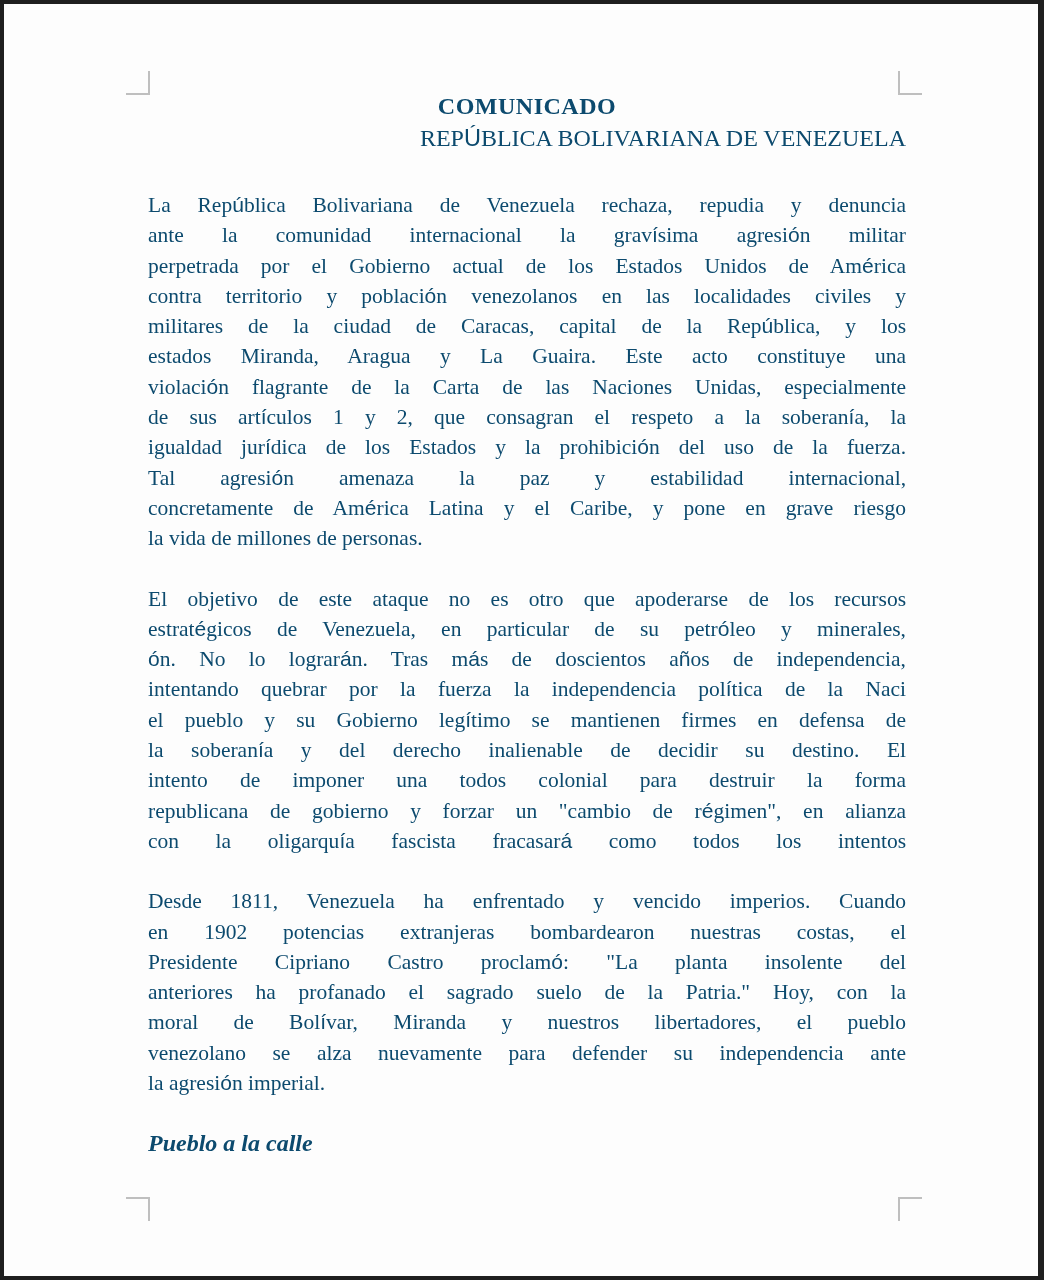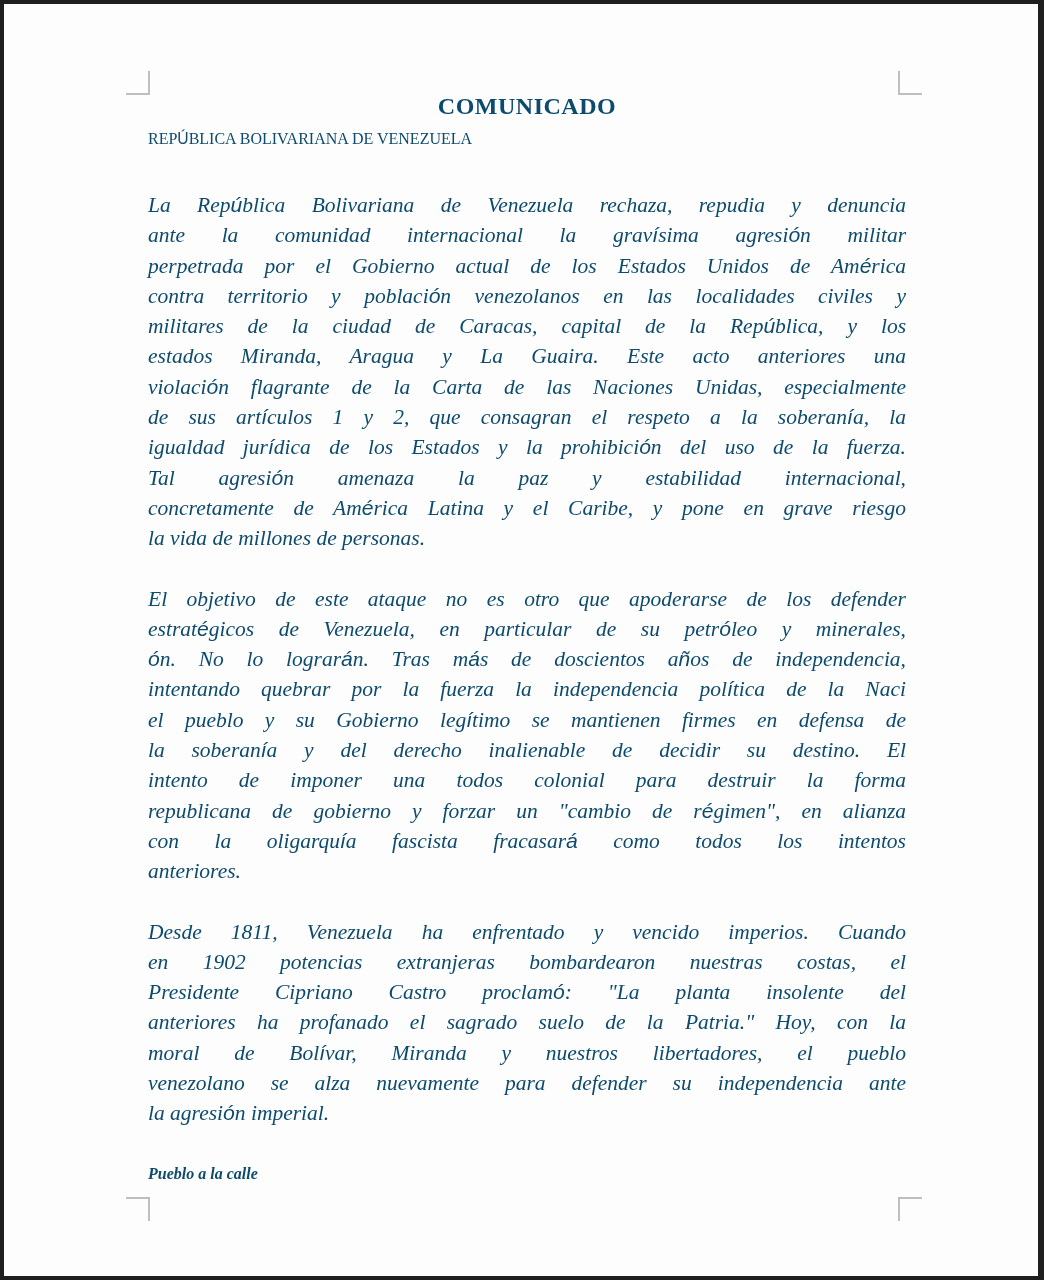--- a/index.html
+++ b/index.html
@@ -39,43 +39,42 @@
     width: 758px;
   }
   .title1 {
     text-align: center;
     font-weight: bold;
     font-size: 24px;
     line-height: 32px;
     letter-spacing: 0.5px;
   }
   .title2 {
-    text-align: left;
-    font-size: 16px;
+    text-align: right;
+    font-size: 24px;
     line-height: 33px;
   }
   .doc-body {
     margin-top: 35px;
     font-size: 21.5px;
   }
   .para { margin-bottom: 30px; }
   .line {
     line-height: 30.3px;
     text-align: justify;
     text-align-last: justify;
-    font-style: italic;
   }
   .line.last {
     text-align: center;
     text-align-last: left;
   }
   .closing {
     font-weight: bold;
     font-style: italic;
-    font-size: 16px;
+    font-size: 24px;
     line-height: 30px;
   }
   
   .ax { font-family: "Liberation Sans", sans-serif; font-size: 0.98em; }
 </style>
 </head>
 <body>
 
 <div class="page">
   <div class="crop tl"></div>
@@ -87,39 +86,38 @@
     <div class="title1">COMUNICADO</div>
     <div class="title2">REP<span class="ax">Ú</span>BLICA BOLIVARIANA DE VENEZUELA</div>
 
     <div class="doc-body">
         <div class="para">
           <div class="line">La Rep<span class="ax">ú</span>blica Bolivariana de Venezuela rechaza, repudia y denuncia</div>
           <div class="line">ante la comunidad internacional la grav<span class="ax">í</span>sima agresi<span class="ax">ó</span>n militar</div>
           <div class="line">perpetrada por el Gobierno actual de los Estados Unidos de Am<span class="ax">é</span>rica</div>
           <div class="line">contra territorio y poblaci<span class="ax">ó</span>n venezolanos en las localidades civiles y</div>
           <div class="line">militares de la ciudad de Caracas, capital de la Rep<span class="ax">ú</span>blica, y los</div>
-          <div class="line">estados Miranda, Aragua y La Guaira. Este acto anteriores una</div>
+          <div class="line">estados Miranda, Aragua y La Guaira. Este acto constituye una</div>
           <div class="line">violaci<span class="ax">ó</span>n flagrante de la Carta de las Naciones Unidas, especialmente</div>
           <div class="line">de sus art<span class="ax">í</span>culos 1 y 2, que consagran el respeto a la soberan<span class="ax">í</span>a, la</div>
           <div class="line">igualdad jur<span class="ax">í</span>dica de los Estados y la prohibici<span class="ax">ó</span>n del uso de la fuerza.</div>
           <div class="line">Tal agresi<span class="ax">ó</span>n amenaza la paz y estabilidad internacional,</div>
           <div class="line">concretamente de Am<span class="ax">é</span>rica Latina y el Caribe, y pone en grave riesgo</div>
           <div class="line last">la vida de millones de personas.</div>
         </div>
         <div class="para">
-          <div class="line">El objetivo de este ataque no es otro que apoderarse de los defender</div>
+          <div class="line">El objetivo de este ataque no es otro que apoderarse de los recursos</div>
           <div class="line">estrat<span class="ax">é</span>gicos de Venezuela, en particular de su petr<span class="ax">ó</span>leo y minerales,</div>
           <div class="line"><span class="ax">ó</span>n. No lo lograr<span class="ax">á</span>n. Tras m<span class="ax">á</span>s de doscientos a<span class="ax">ñ</span>os de independencia,</div>
           <div class="line">intentando quebrar por la fuerza la independencia pol<span class="ax">í</span>tica de la Naci</div>
           <div class="line">el pueblo y su Gobierno leg<span class="ax">í</span>timo se mantienen firmes en defensa de</div>
           <div class="line">la soberan<span class="ax">í</span>a y del derecho inalienable de decidir su destino. El</div>
           <div class="line">intento de imponer una todos colonial para destruir la forma</div>
           <div class="line">republicana de gobierno y forzar un "cambio de r<span class="ax">é</span>gimen", en alianza</div>
           <div class="line">con la oligarqu<span class="ax">í</span>a fascista fracasar<span class="ax">á</span> como todos los intentos</div>
-          <div class="line last">anteriores.</div>
         </div>
         <div class="para">
           <div class="line">Desde 1811, Venezuela ha enfrentado y vencido imperios. Cuando</div>
           <div class="line">en 1902 potencias extranjeras bombardearon nuestras costas, el</div>
           <div class="line">Presidente Cipriano Castro proclam<span class="ax">ó</span>: "La planta insolente del</div>
           <div class="line">anteriores ha profanado el sagrado suelo de la Patria." Hoy, con la</div>
           <div class="line">moral de Bol<span class="ax">í</span>var, Miranda y nuestros libertadores, el pueblo</div>
           <div class="line">venezolano se alza nuevamente para defender su independencia ante</div>
           <div class="line last">la agresi<span class="ax">ó</span>n imperial.</div>
         </div>

